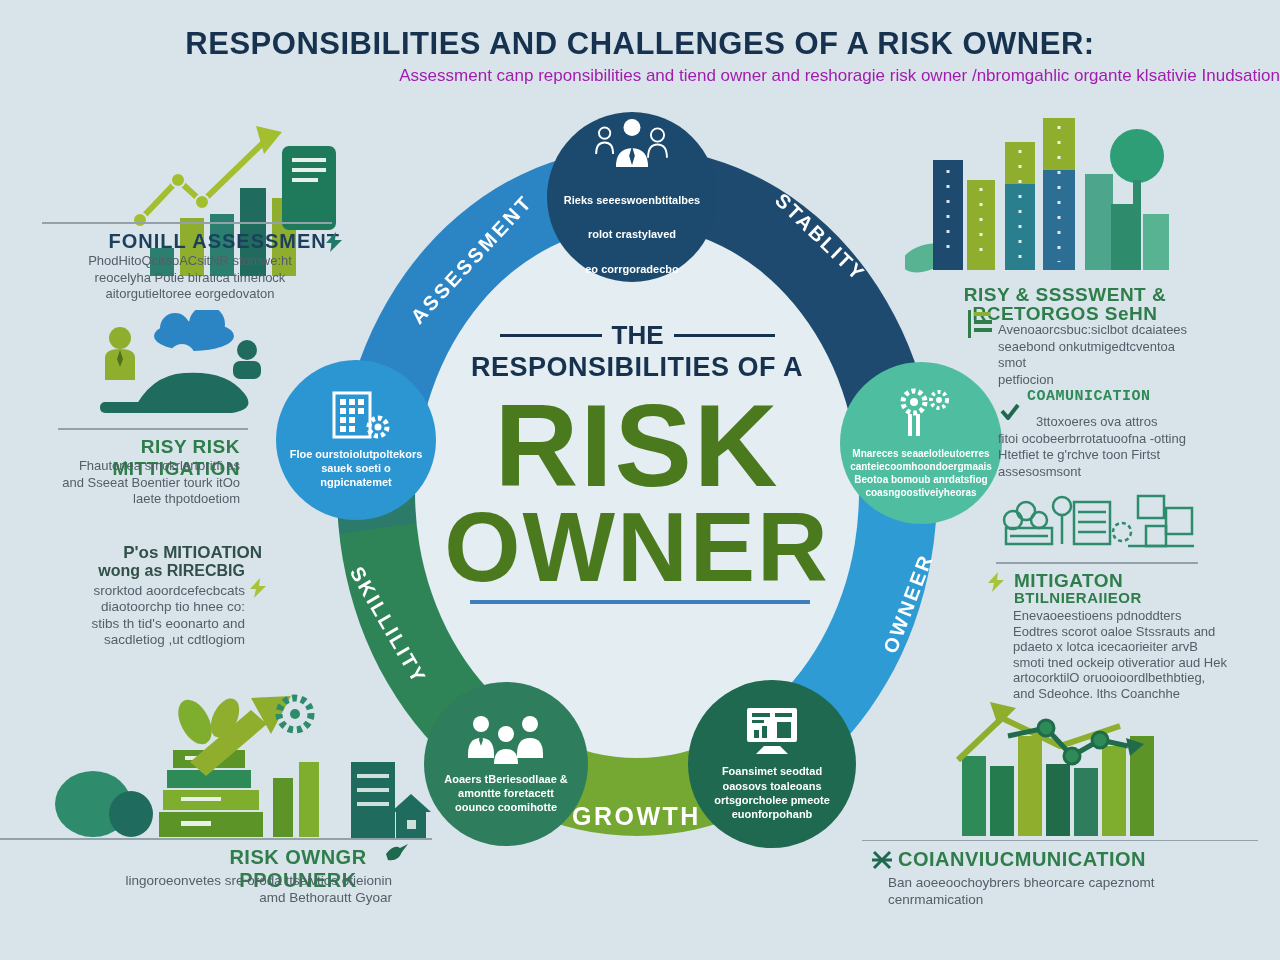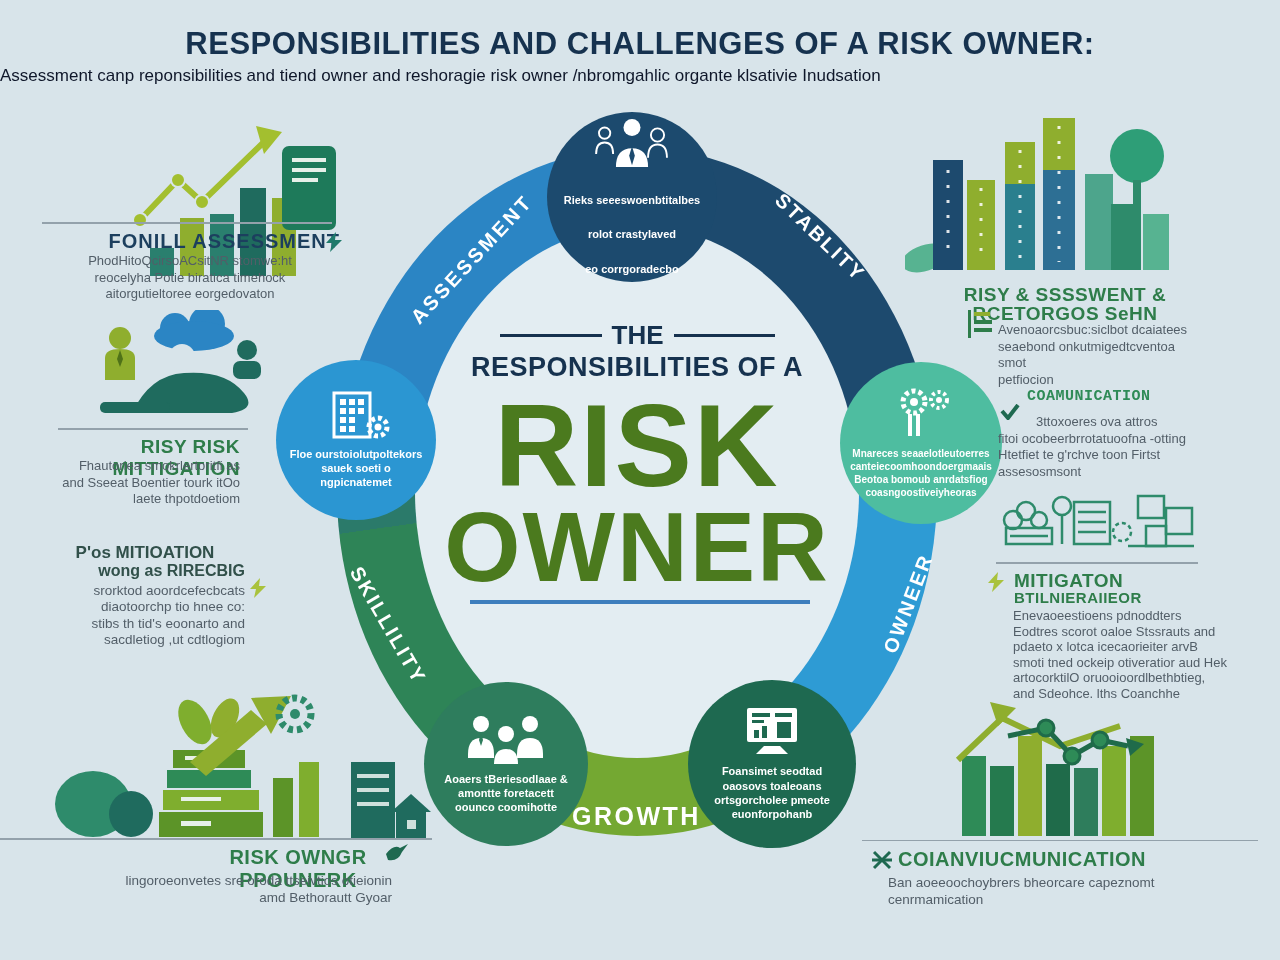--- a/index.html
+++ b/index.html
@@ -2,21 +2,21 @@
 <html><head>
 <meta charset="utf-8">
 <style>
   html,body{margin:0;padding:0;}
   .canvas{position:relative;width:1280px;height:960px;background:#d8e4ea;overflow:hidden;
           font-family:"Liberation Sans",sans-serif;}
   .abs{position:absolute;}
   
   .title{left:0;top:26px;width:1280px;text-align:center;font-size:31px;font-weight:800;
          color:#16324f;letter-spacing:.5px;}
-  .subtitle{left:0;top:66px;width:1280px;text-align:left;font-size:17px;color:#0f172a;}
+  .subtitle{left:0;top:66px;width:1280px;text-align:right;font-size:17px;color:#a21caf;}
   
   .ring{left:337px;top:148px;width:600px;height:688px;border-radius:50%;
     background:conic-gradient(#1d4a6e 0deg 82deg,#2e9bd4 82deg 150deg,#1e6950 150deg 163deg,
       #74a832 163deg 207deg,#2e8457 207deg 262deg,#2b7a6a 262deg 278deg,#2b85c4 278deg 360deg);}
   .ring::after{content:"";position:absolute;inset:78px;border-radius:50%;background:#e3edf2;}
   .ring-label{color:#fff;font-weight:800;letter-spacing:2.5px;font-size:20px;white-space:nowrap;}
   
   .node{border-radius:50%;display:flex;flex-direction:column;align-items:center;
         justify-content:center;text-align:center;color:#fff;padding:6px;box-sizing:border-box;}
   .node .ntxt{font-size:11px;font-weight:700;line-height:1.3;}
@@ -186,21 +186,21 @@
     <rect x="28" y="92" width="70" height="11" rx="5" fill="#1f6b5e"></rect>
   </svg>
   <div class="abs divider" style="left:58px;top:428px;width:190px;"></div>
   <div class="abs h-green" style="left:18px;top:436px;width:222px;text-align:right;">RISY RISK MITTIGATION</div>
   <div class="abs body-text" style="left:0px;top:458px;width:240px;text-align:right;">
     <div>Fhautoriea smokrlertoritfi as</div>
     <div>and Sseeat Boentier tourk itOo</div>
     <div>laete thpotdoetiom</div>
   </div>
 
-  <div class="abs h-dark" style="left:45px;top:543px;width:200px;text-align:center;">P'os MITIOATION</div>
+  <div class="abs h-dark" style="left:62px;top:543px;width:200px;text-align:right;">P'os MITIOATION</div>
   <div class="abs h-dark" style="left:45px;top:562px;width:200px;text-align:right;font-size:16px;">wong as RIRECBIG</div>
   <div class="abs body-text" style="left:35px;top:583px;width:210px;text-align:right;font-size:13.5px;line-height:1.22;">
     <div>srorktod aoordcefecbcats</div>
     <div>diaotoorchp tio hnee co:</div>
     <div>stibs th tid's eoonarto and</div>
     <div>sacdletiog ,ut cdtlogiom</div>
   </div>
   <svg class="abs" style="left:250px;top:578px;" width="16" height="20" viewBox="0 0 16 20">
     <polygon points="10,0 0,11 6,11 4,20 16,8 9,8" fill="#a9c23c"></polygon>
   </svg>

